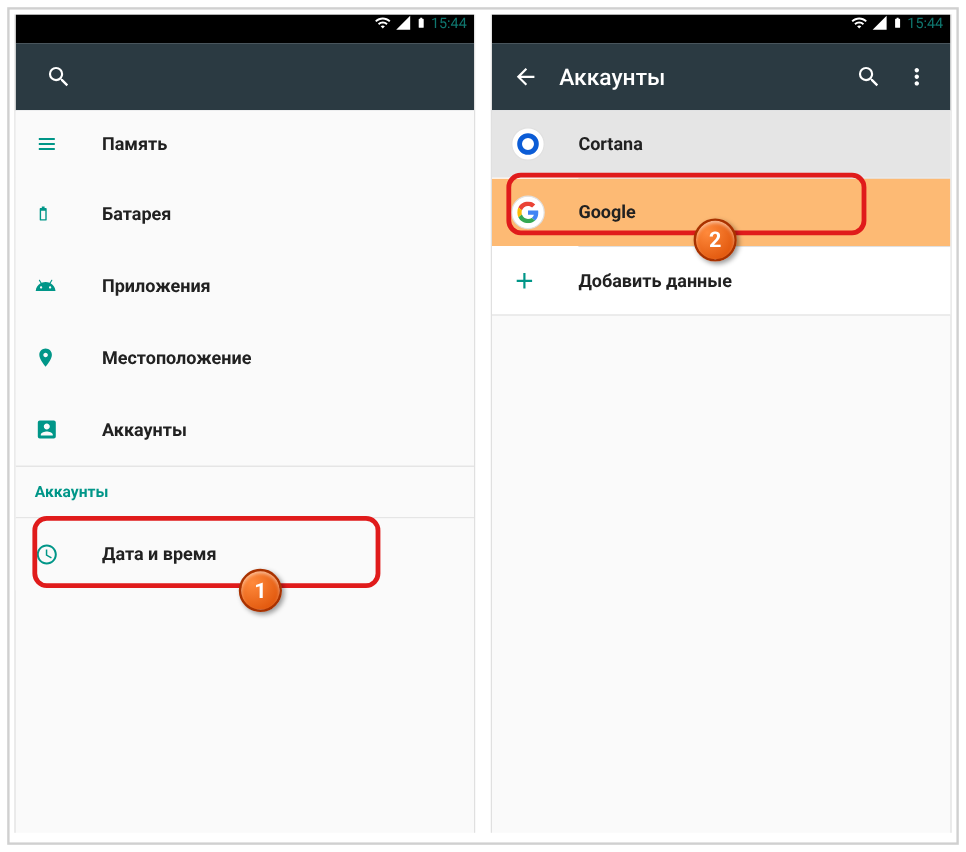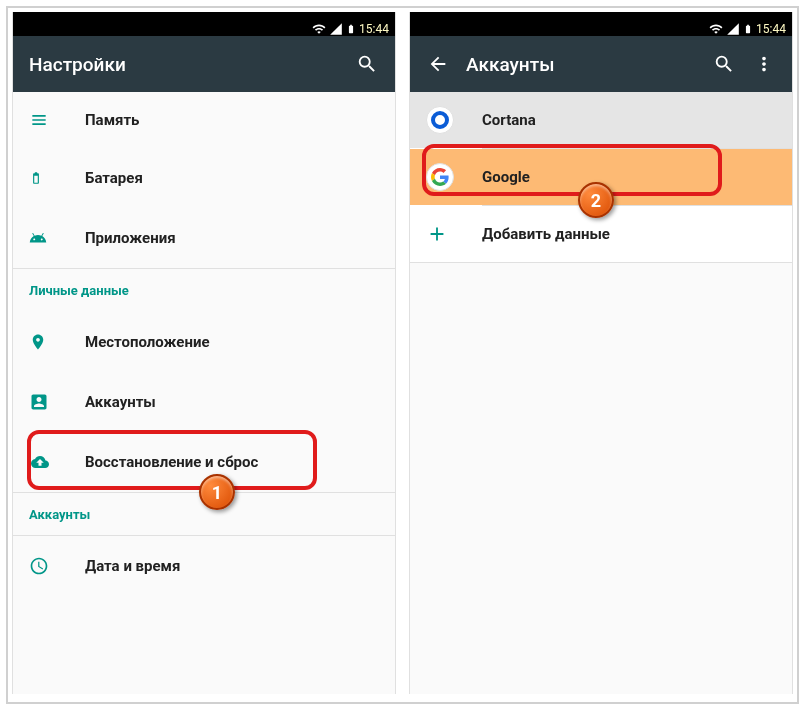--- a/index.html
+++ b/index.html
@@ -27,24 +27,24 @@
   overflow: hidden;
   border-right: 1px solid #e0e0e0;
   border-left: 1px solid #e0e0e0;
 }
 .phone.left { left: 12px; }
 .phone.right { right: 12px; }
 
 .status-bar {
   height: 24px;
   background: #000;
-  color: #fef9c3;
+  color: #0f766e;
   display: flex;
   justify-content: flex-end;
-  align-items: flex-end;
+  align-items: flex-start;
   padding: 0 6px;
   font-size: 12px;
   gap: 3px;
 }
 .status-bar svg { fill: #fff; }
 
 .app-bar {
   height: 56px;
   background: #2b3a42;
   color: #fff;
@@ -154,21 +154,20 @@
     <svg width="14" height="14" viewBox="0 0 24 24">
         <path d="M2 22h20V2z"></path>
       </svg>
     <svg width="10" height="14" viewBox="0 0 24 24">
         <path d="M15.67 4H14V2h-4v2H8.33C7.6 4 7 4.6 7 5.33v15.33C7 21.4 7.6 22 8.33 22h7.33c.74 0 1.34-.6 1.34-1.33V5.33C17 4.6 16.4 4 15.67 4z"></path>
       </svg>
     <span>15:44</span>
   </div>
 
   <div class="app-bar">
-    <span class="title">Настройки</span>
     <div class="icon-btn">
       <svg width="22" height="22" viewBox="0 0 24 24">
           <path d="M15.5 14h-.79l-.28-.27A6.471 6.471 0 0016 9.5 6.5 6.5 0 109.5 16c1.61 0 3.09-.59 4.23-1.57l.27.28v.79l5 4.99L20.49 19l-4.99-5zm-6 0C7.01 14 5 11.99 5 9.5S7.01 5 9.5 5 14 7.01 14 9.5 11.99 14 9.5 14z"></path>
         </svg>
     </div>
   </div>
 
   <div class="list">
     <div class="row">
       <span class="icon-slot">
@@ -188,45 +187,36 @@
     </div>
     <div class="row tall">
       <span class="icon-slot">
           <svg class="teal-fill" width="18" height="20" viewBox="0 0 24 24">
             <path d="M17.6 9.48l1.84-3.18c.16-.31.04-.69-.26-.85-.29-.15-.65-.06-.83.22l-1.88 3.24C14.98 8.35 13.54 8 12 8s-2.98.35-4.47.91L5.65 5.67c-.18-.28-.54-.37-.83-.22-.3.16-.42.54-.26.85L6.4 9.48C3.3 11.25 1.28 14.44 1 18h22c-.28-3.56-2.3-6.75-5.4-8.52zM7 15.25c-.69 0-1.25-.56-1.25-1.25s.56-1.25 1.25-1.25 1.25.56 1.25 1.25-.56 1.25-1.25 1.25zm10 0c-.69 0-1.25-.56-1.25-1.25s.56-1.25 1.25-1.25 1.25.56 1.25 1.25-.56 1.25-1.25 1.25z"></path>
           </svg>
         </span>
       <span class="label">Приложения</span>
     </div>
 
-    <div class="subheader">Личные данные</div>
 
     <div class="row tall">
       <span class="icon-slot">
           <svg class="teal-fill" width="18" height="22" viewBox="0 0 24 24">
             <path d="M12 2C8.13 2 5 5.13 5 9c0 5.25 7 13 7 13s7-7.75 7-13c0-3.87-3.13-7-7-7zm0 9.5c-1.38 0-2.5-1.12-2.5-2.5S10.62 6.5 12 6.5 14.5 7.62 14.5 9 13.38 11.5 12 11.5z"></path>
           </svg>
         </span>
       <span class="label">Местоположение</span>
     </div>
     <div class="row tall">
       <span class="icon-slot">
           <svg class="teal-fill" width="20" height="20" viewBox="0 0 24 24">
             <path d="M3 5v14c0 1.1.9 2 2 2h14c1.1 0 2-.9 2-2V5c0-1.1-.9-2-2-2H5c-1.1 0-2 .9-2 2zm12 4c0 1.66-1.34 3-3 3s-3-1.34-3-3 1.34-3 3-3 3 1.34 3 3zm-9 8c0-2 4-3.1 6-3.1s6 1.1 6 3.1v1H6v-1z"></path>
           </svg>
         </span>
       <span class="label">Аккаунты</span>
-    </div>
-    <div class="row tall">
-      <span class="icon-slot">
-          <svg class="teal-fill" width="22" height="18" viewBox="0 0 24 24">
-            <path d="M19.35 10.04C18.67 6.59 15.64 4 12 4 9.11 4 6.6 5.64 5.35 8.04 2.34 8.36 0 10.91 0 14c0 3.31 2.69 6 6 6h13c2.76 0 5-2.24 5-5 0-2.64-2.05-4.78-4.65-4.96zM14 13v4h-4v-4H7l5-5 5 5h-3z"></path>
-          </svg>
-        </span>
-      <span class="label">Восстановление и сброс</span>
     </div>
 
     <div class="subheader" style="border-bottom:1px solid #e0e0e0;">Аккаунты</div>
 
     <div class="row tall">
       <span class="icon-slot">
           <svg class="teal-fill" width="20" height="20" viewBox="0 0 24 24">
             <path d="M12 2C6.48 2 2 6.48 2 12s4.48 10 10 10 10-4.48 10-10S17.52 2 12 2zm0 18c-4.41 0-8-3.59-8-8s3.59-8 8-8 8 3.59 8 8-3.59 8-8 8zm.5-13H11v6l5.25 3.15.75-1.23-4.5-2.67V7z"></path>
           </svg>
         </span>

